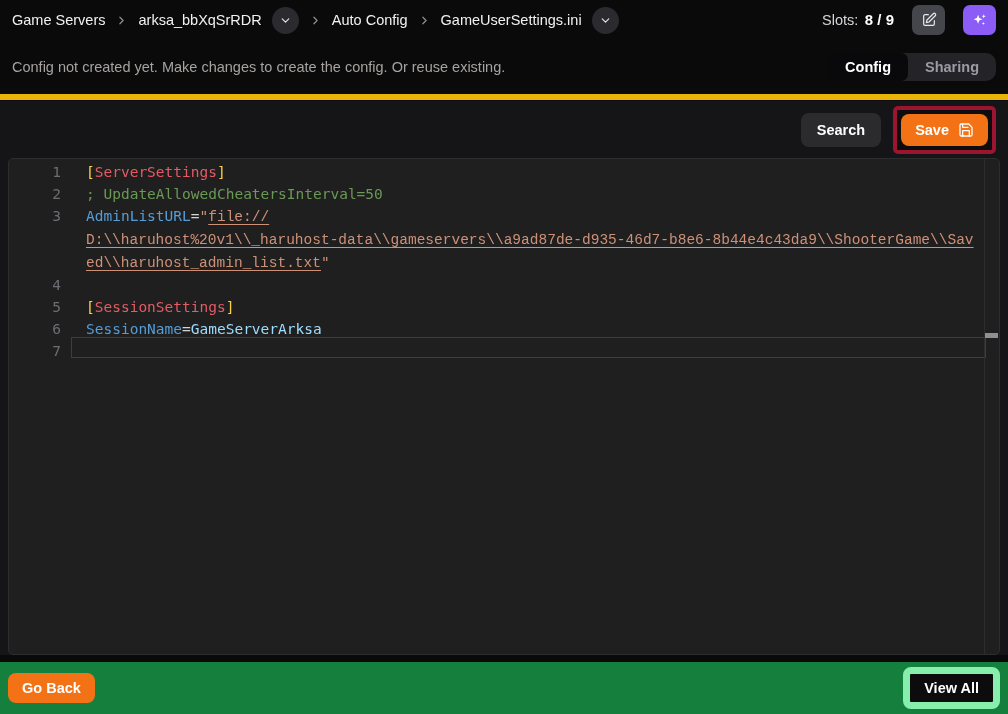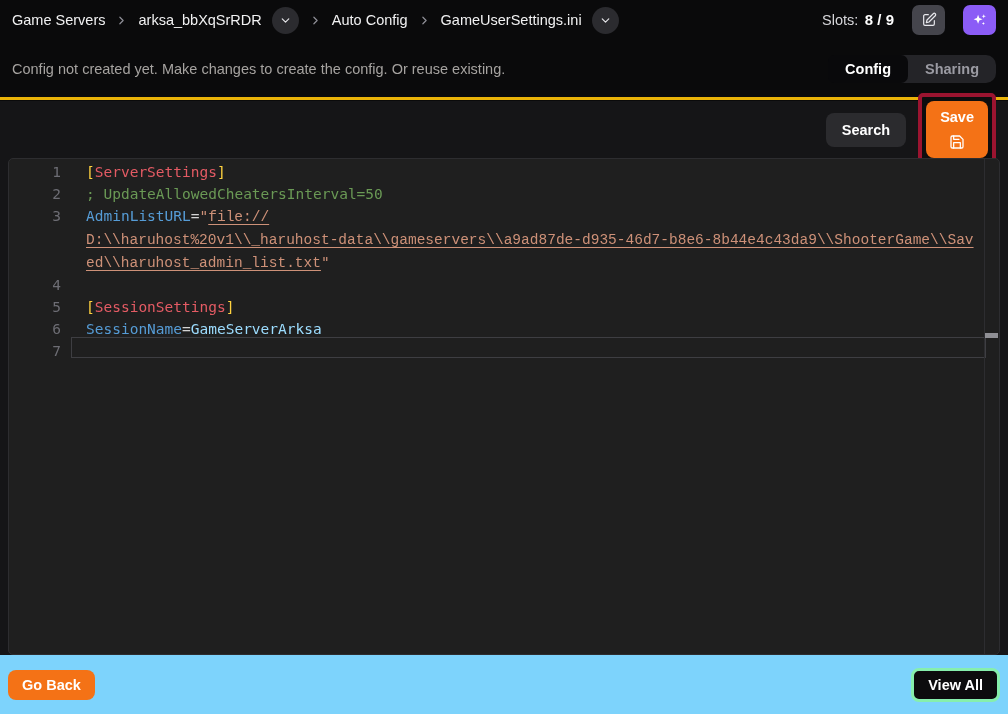--- a/index.html
+++ b/index.html
@@ -27,21 +27,21 @@
   .slots-value { font-size:15px; font-weight:bold; color:#ffffff; margin-left:2px; }
   .sq-btn {
     width:33px; height:30px; border-radius:7px; border:none; cursor:pointer;
     display:flex; align-items:center; justify-content:center; color:#e8e8ec;
   }
   .sq-btn.gray { background:#45454c; }
   .sq-btn.purple { background:var(--accent-purple,#8b5cf6); color:#fff; }
   
   .banner {
     height:60px; display:flex; align-items:center; padding:0 12px;
-    border-bottom:3px solid #eab308; background:#0a0a0b;
+    border-bottom:6px solid #eab308; background:#0a0a0b;
   }
   .banner-msg { font-size:14.5px; color:#a6a3a0; }
   .toggle {
     margin-left:auto; background:#242428; border-radius:10px; padding:0;
     display:flex; align-items:center;
   }
   .toggle .tab {
     font-size:14.5px; font-weight:600; padding:6px 17px; border-radius:7px;
     border:none; cursor:pointer; background:transparent; color:#9b9ba3;
   }
@@ -62,21 +62,20 @@
   }
   .save-highlight {
     border:4px solid var(--highlight-red,#9b1430); border-radius:5px;
     padding:4px; background:#0d0d0e; margin-right:-6px;
   }
   .btn-save {
     background:var(--accent-orange,#f47216); color:#fff; font-size:14.5px; font-weight:600;
     border:none; border-radius:8px; padding:8px 14px; cursor:pointer;
     display:flex; align-items:center; gap:9px;
     font-family:"Liberation Sans", sans-serif;
-    flex-direction:column;
   }
   
   .editor {
     position:absolute; top:57px; left:8px; right:8px; bottom:0;
     background:#1f1f1f; border:1px solid #2d2d30; border-radius:5px;
     font-family:"DejaVu Sans Mono", monospace; font-size:14.5px; line-height:22px;
     padding-top:2px; overflow:hidden;
   }
   .code-row { display:flex; position:relative; }
   .gutter {
@@ -93,31 +92,31 @@
   .tok-value   { color:var(--tok-value,#9cdcfe); }
   .tok-link    { color:var(--tok-string,#ce9178); text-decoration:underline; text-underline-offset:3px;font-family:Liberation Mono, monospace; }
   .current-line-box {
     position:absolute; left:62px; top:178px; width:915px; height:21px;
     border:1px solid #3e3e42; pointer-events:none;
   }
   .scroll-track { position:absolute; top:0; bottom:0; right:14px; width:1px; background:#2d2d30; }
   .scroll-thumb { position:absolute; right:1px; top:174px; width:13px; height:5px; background:#8f8f94; cursor:pointer; }
   
   .footer {
-    position:absolute; left:0; right:0; bottom:0; height:59px;
-    display:flex; align-items:center; padding:0 8px; background:#7dd3fc;
+    position:absolute; left:0; right:0; bottom:0; height:52px;
+    display:flex; align-items:center; padding:0 8px; background:#15803d;
   }
   .btn-goback {
     background:var(--accent-orange,#f47216); color:#fff; font-size:14.5px; font-weight:700;
     border:none; border-radius:8px; padding:7px 14px; cursor:pointer;
     font-family:"Liberation Sans", sans-serif;
   }
   .btn-viewall {
     margin-left:auto; background:#0c0c0d; color:#fff; font-size:14.5px; font-weight:700;
-    border:3px solid #86efac; border-radius:8px; padding:6px 14px; cursor:pointer;
+    border:7px solid #86efac; border-radius:8px; padding:6px 14px; cursor:pointer;
     font-family:"Liberation Sans", sans-serif;
   }
   svg { display:block; }
 </style>
 </head>
 <body>
 
 <div class="topbar">
   <span class="crumb">Game Servers</span>
   <span class="sep-ic">

